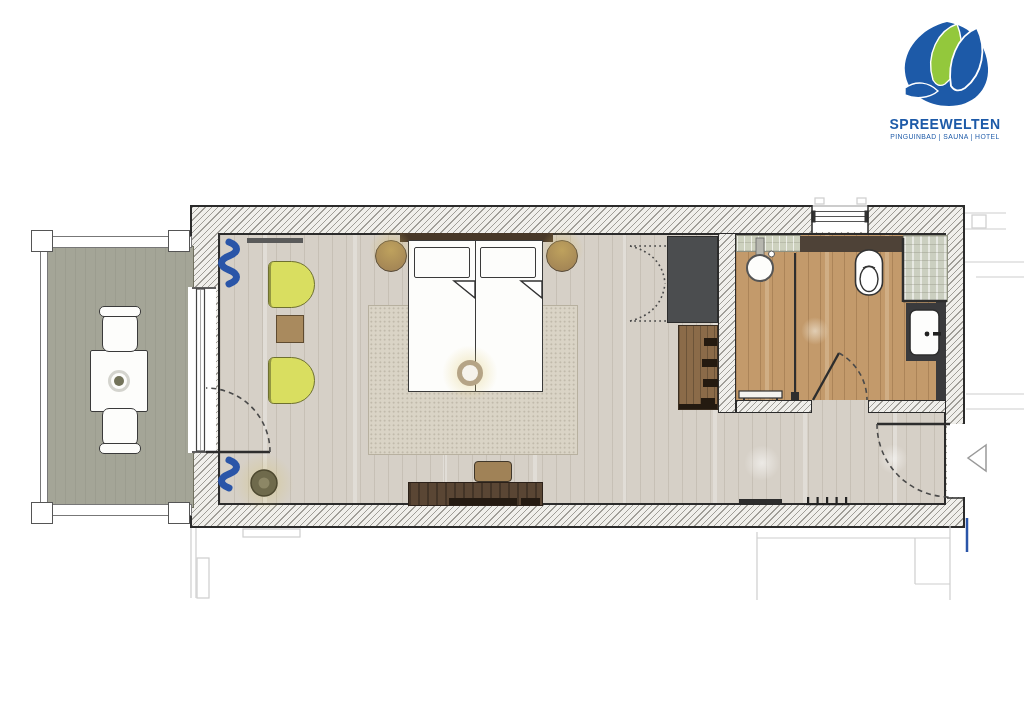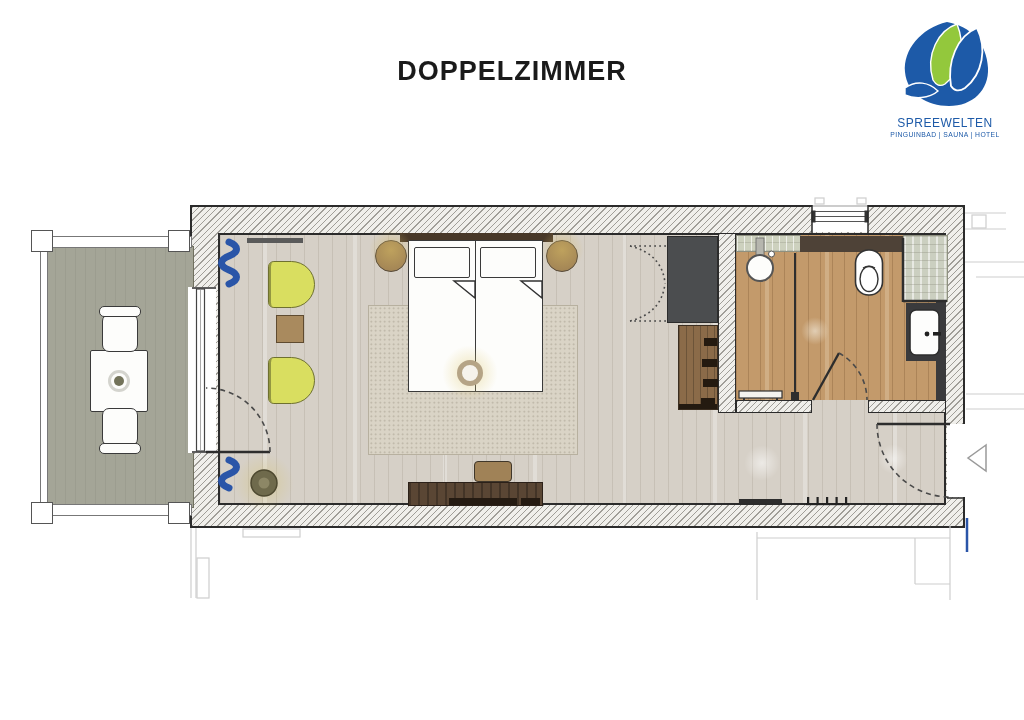--- a/index.html
+++ b/index.html
@@ -45,29 +45,28 @@
       box-shadow:inset 7px 0 0 -5px rgba(90,92,40,.55);}
   .glow{position:absolute;border-radius:50%;pointer-events:none;}
   svg.overlay{position:absolute;left:0;top:0;pointer-events:none;}
   .leaf{stroke:#2d2d2d;stroke-width:2.4;}
   .swing{stroke:#4a4a4a;stroke-width:1.6;fill:none;stroke-dasharray:5 4;}
   .dot{stroke:#4a4a4a;stroke-width:1.6;fill:none;stroke-dasharray:1.8 3.2;}
   .faint{stroke:#cecece;stroke-width:1.2;fill:none;}
   
   #title{left:0;top:56px;width:1024px;text-align:center;font-size:27px;font-weight:bold;
          letter-spacing:1px;color:#1a1a1a;}
-  #logo-brand{font-weight:normal;font-size:12px;letter-spacing:.5px;color:#1d5aa8;text-align:center;}
+  #logo-brand{font-weight:bold;font-size:14px;letter-spacing:.5px;color:#1d5aa8;text-align:center;}
   #logo-tagline{font-size:6.8px;letter-spacing:.4px;color:#1d5aa8;text-align:center;margin-top:1px;}
 </style>
 </head>
 <body>
 
 <div id="stage">
 
-  <div id="title" class="a">DOPPELZIMMER</div>
 
   <div class="a" style="left:875px;top:18px;width:140px;height:122px;">
     <svg width="140" height="94" viewBox="0 0 140 94">
       <g transform="translate(20,0)">
         <path d="M 52 4 C 26 10 8 32 10 54 C 12 76 32 88 54 88 C 78 88 94 72 93 50 C 92 26 76 8 52 4 Z" fill="#1d5aa8"></path>
         <path d="M 38 62 C 30 36 44 12 62 6 C 70 26 68 52 50 66 C 45 69 41 67 38 62 Z" fill="#93c83c" stroke="#ffffff" stroke-width="1.4"></path>
         <path d="M 56 68 C 52 44 62 18 82 10 C 92 30 88 56 70 70 C 64 74 59 73 56 68 Z" fill="#1d5aa8" stroke="#ffffff" stroke-width="1.8"></path>
         <path d="M 10 70 C 21 62 34 64 43 73 C 34 81 19 81 10 77 Z" fill="#1d5aa8" stroke="#ffffff" stroke-width="1.4"></path>
       </g>
     </svg>

